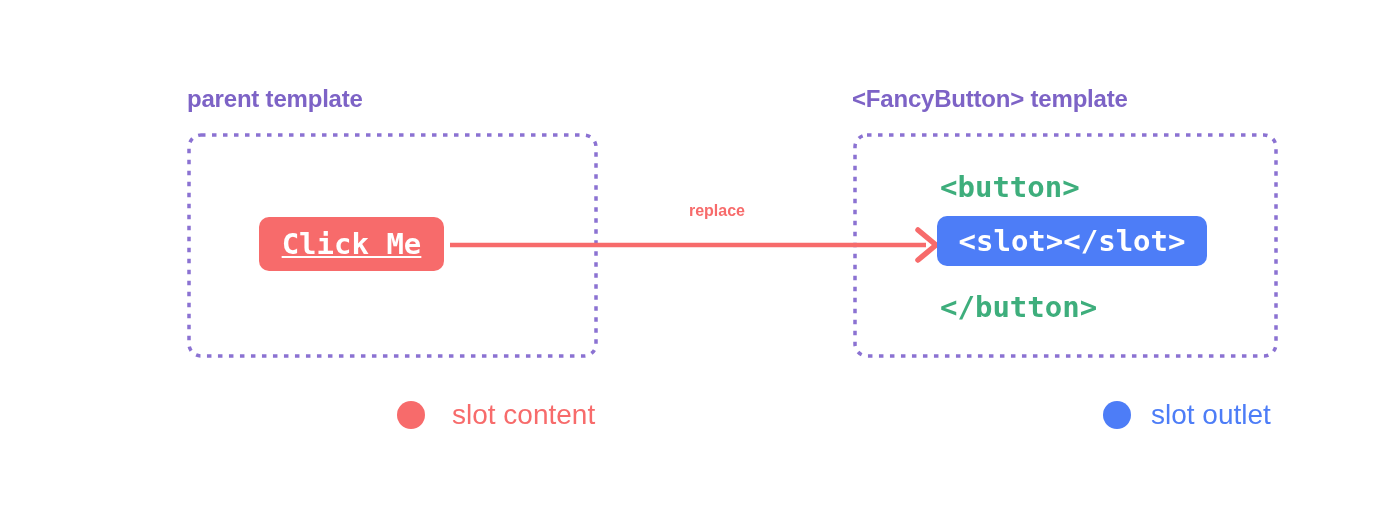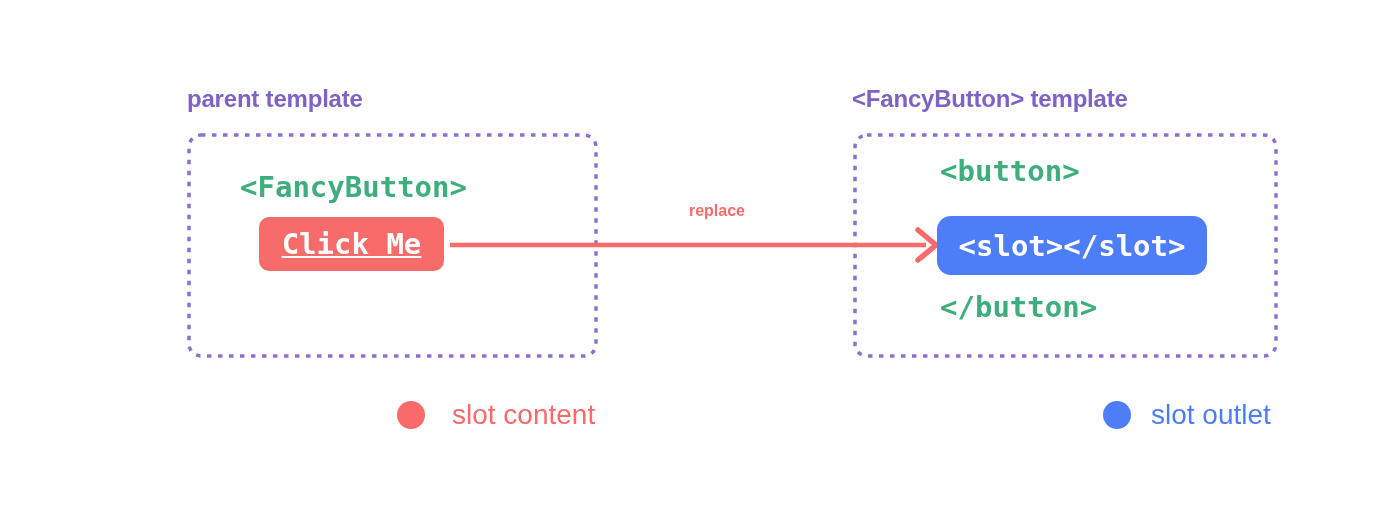--- a/index.html
+++ b/index.html
@@ -116,32 +116,31 @@
     <rect class="dashed-box" x="149" y="135" width="407" height="221" rx="12"></rect>
     <rect class="dashed-box" x="815" y="135" width="421" height="221" rx="12"></rect>
     <g>
       <line class="arrow-line" x1="410" y1="245" x2="886" y2="245"></line>
       <polyline class="arrow-head" points="878,230 896,245 878,260"></polyline>
     </g>
   </svg>
 
   <div class="panel-title" style="left:147px; top:85px;">parent template</div>
 
-  <div class="code" style="left:200px; top:173px;">&lt;FancyButton&gt;</div>
 
   <div class="solid-box red" style="left:219px; top:217px; width:185px; height:54px;text-decoration:underline;">Click Me</div>
 
 
   <div class="arrow-label" style="left:627px; top:202px;">replace</div>
 
   <div class="panel-title" style="left:812px; top:85px;">&lt;FancyButton&gt; template</div>
 
-  <div class="code" style="left:900px; top:157px;">&lt;button&gt;</div>
+  <div class="code" style="left:900px; top:173px;">&lt;button&gt;</div>
 
-  <div class="solid-box blue" style="left:897px; top:216px; width:270px; height:59px;border-radius:14px;">&lt;slot&gt;&lt;/slot&gt;</div>
+  <div class="solid-box blue" style="left:897px; top:216px; width:270px; height:50px;">&lt;slot&gt;&lt;/slot&gt;</div>
 
   <div class="code" style="left:900px; top:293px;">&lt;/button&gt;</div>
 
   <div class="legend-item" style="left:357px; top:401px;">
     <span class="legend-dot red"></span>
     <span class="legend-label red">slot content</span>
   </div>
 
   <div class="legend-item" style="left:1063px; top:401px;">
     <span class="legend-dot blue"></span>

